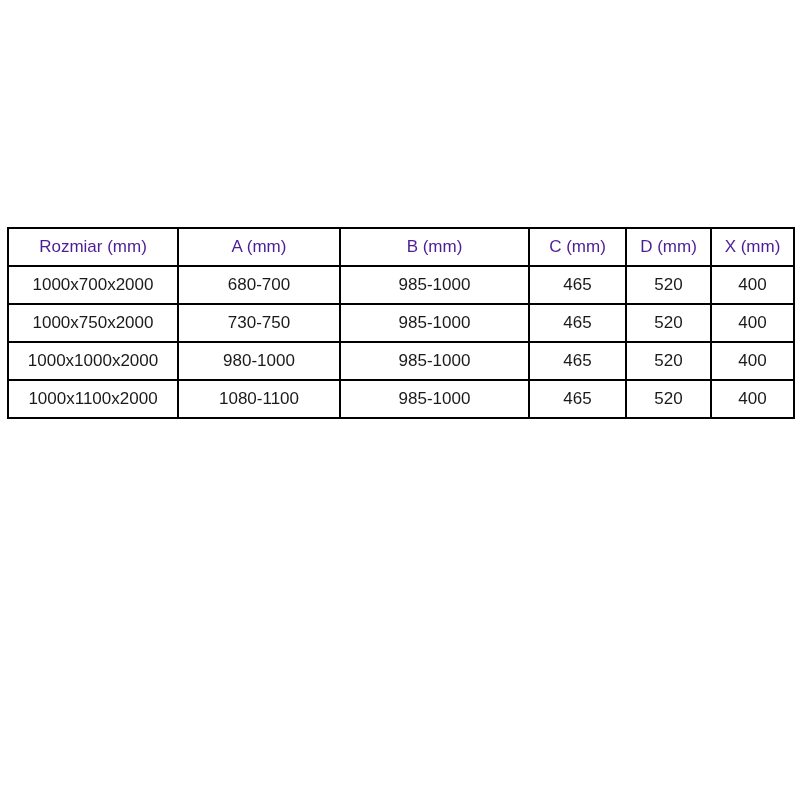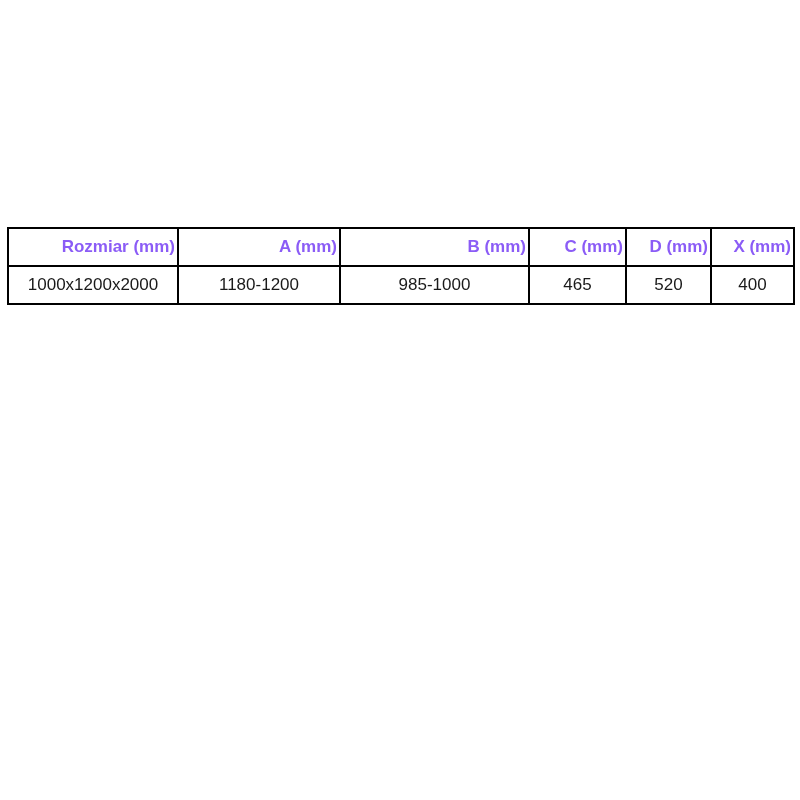--- a/index.html
+++ b/index.html
@@ -30,23 +30,22 @@
     height: 36px;
     padding: 0 2px;
     text-align: center;
     vertical-align: middle;
     font-size: 17px;
     color: #1a1a1a;
     overflow: hidden;
     white-space: nowrap;
   }
   table.dim-table th {
-    font-weight: bold;
-    color: #8b5cf6;
-    text-align: right;
+    font-weight: normal;
+    color: #4c1d95;
   }
 </style>
 </head>
 <body>
 
 <div class="page">
   <table class="dim-table">
     <colgroup>
       <col style="width:170px">
       <col style="width:162px">
@@ -60,22 +59,46 @@
         <th>Rozmiar (mm)</th>
         <th>A (mm)</th>
         <th>B (mm)</th>
         <th>C (mm)</th>
         <th>D (mm)</th>
         <th>X (mm)</th>
       </tr>
     </thead>
     <tbody>
       <tr>
-        <td>1000x1200x2000</td>
-        <td>1180-1200</td>
+        <td>1000x700x2000</td>
+        <td>680-700</td>
+        <td>985-1000</td>
+        <td>465</td>
+        <td>520</td>
+        <td>400</td>
+      </tr>
+      <tr>
+        <td>1000x750x2000</td>
+        <td>730-750</td>
+        <td>985-1000</td>
+        <td>465</td>
+        <td>520</td>
+        <td>400</td>
+      </tr>
+      <tr>
+        <td>1000x1000x2000</td>
+        <td>980-1000</td>
+        <td>985-1000</td>
+        <td>465</td>
+        <td>520</td>
+        <td>400</td>
+      </tr>
+      <tr>
+        <td>1000x1100x2000</td>
+        <td>1080-1100</td>
         <td>985-1000</td>
         <td>465</td>
         <td>520</td>
         <td>400</td>
       </tr>
     </tbody>
   </table>
 </div>
 
 </body></html>

